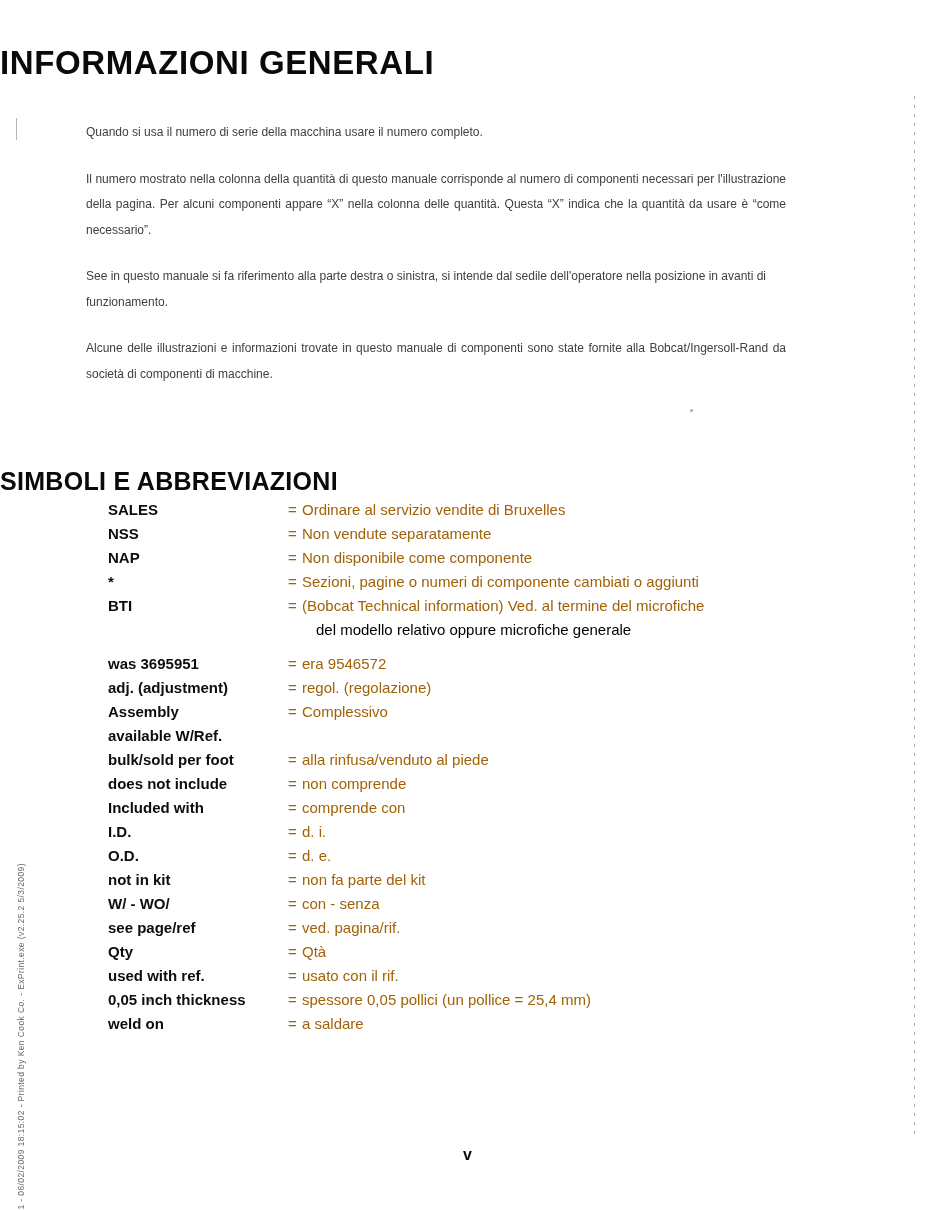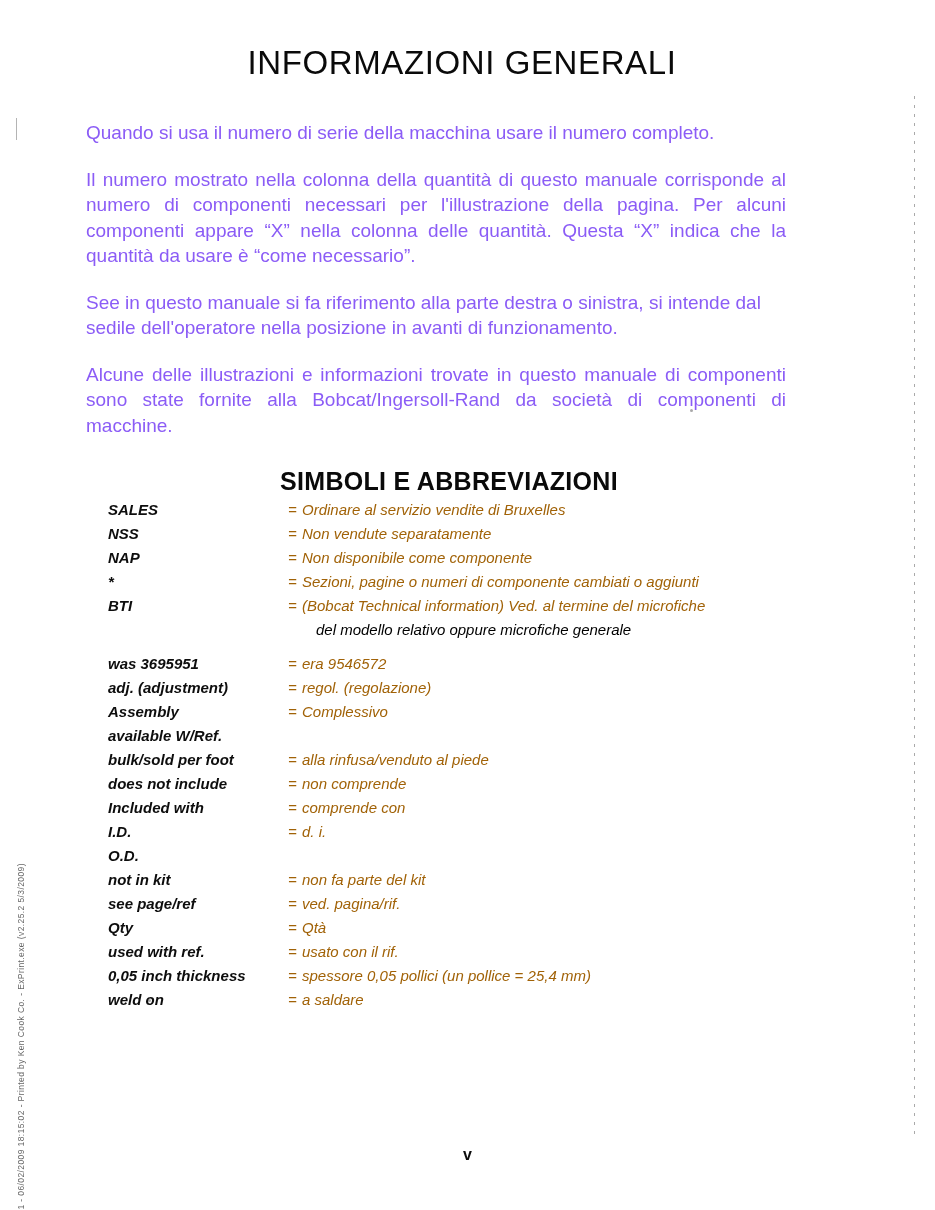--- a/index.html
+++ b/index.html
@@ -62,61 +62,59 @@
     white-space: nowrap;
     text-align: left;
     opacity: .85;
   }
 
   
   .doc-title {
     position: absolute;
     left: 0; top: 22px;
     width: 924px;
-    text-align: center;
     font-size: 33px;
-    font-weight: normal;
+    font-weight: bold;
     letter-spacing: .6px;
     color: #0a0a0a;
   }
   .section-title {
     position: absolute;
     left: 0; top: 446px;
     width: 898px;
-    text-align: center;
+    text-align: left;
     font-size: 25px;
     font-weight: bold;
     letter-spacing: .3px;
     color: #0a0a0a;
   }
 
   
   .intro {
     position: absolute;
     left: 86px;
     top: 120px;
     width: 700px;
   }
   .intro p {
     margin: 0 0 21px 0;
-    font-size: 19px;
+    font-size: 12px;
     line-height: 25.5px;
-    color: #8b5cf6;
+    color: #404040;
   }
   .intro p.justify {
     text-align: justify;
   }
 
   
   .glossary {
     position: absolute;
     left: 108px;
     top: 498px;
     width: 760px;
-    font-style: italic;
   }
   .g-row {
     display: flex;
     align-items: flex-start;
     height: 24px;
   }
   .g-term {
     width: 180px;
     flex: 0 0 180px;
     font-size: 15px;
@@ -240,26 +238,31 @@
     <div class="g-row">
       <div class="g-term">Included with</div>
       <div class="g-def"><span class="eq">=</span><span>comprende con</span></div>
     </div>
     <div class="g-row">
       <div class="g-term">I.D.</div>
       <div class="g-def"><span class="eq">=</span><span>d. i.</span></div>
     </div>
     <div class="g-row">
       <div class="g-term">O.D.</div>
+      <div class="g-def"><span class="eq">=</span><span>d. e.</span></div>
     </div>
     <div class="g-row">
       <div class="g-term">not in kit</div>
       <div class="g-def"><span class="eq">=</span><span>non fa parte del kit</span></div>
     </div>
     <div class="g-row">
+      <div class="g-term">W/ - WO/</div>
+      <div class="g-def"><span class="eq">=</span><span>con - senza</span></div>
+    </div>
+    <div class="g-row">
       <div class="g-term">see page/ref</div>
       <div class="g-def"><span class="eq">=</span><span>ved. pagina/rif.</span></div>
     </div>
     <div class="g-row">
       <div class="g-term">Qty</div>
       <div class="g-def"><span class="eq">=</span><span>Qtà</span></div>
     </div>
     <div class="g-row">
       <div class="g-term">used with ref.</div>
       <div class="g-def"><span class="eq">=</span><span>usato con il rif.</span></div>

